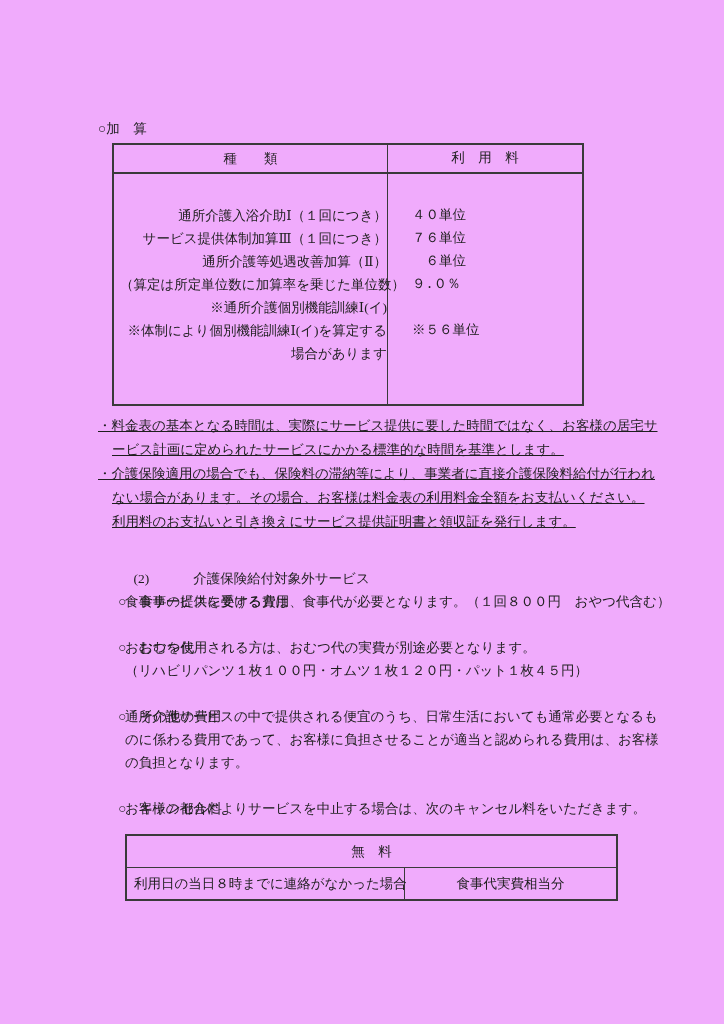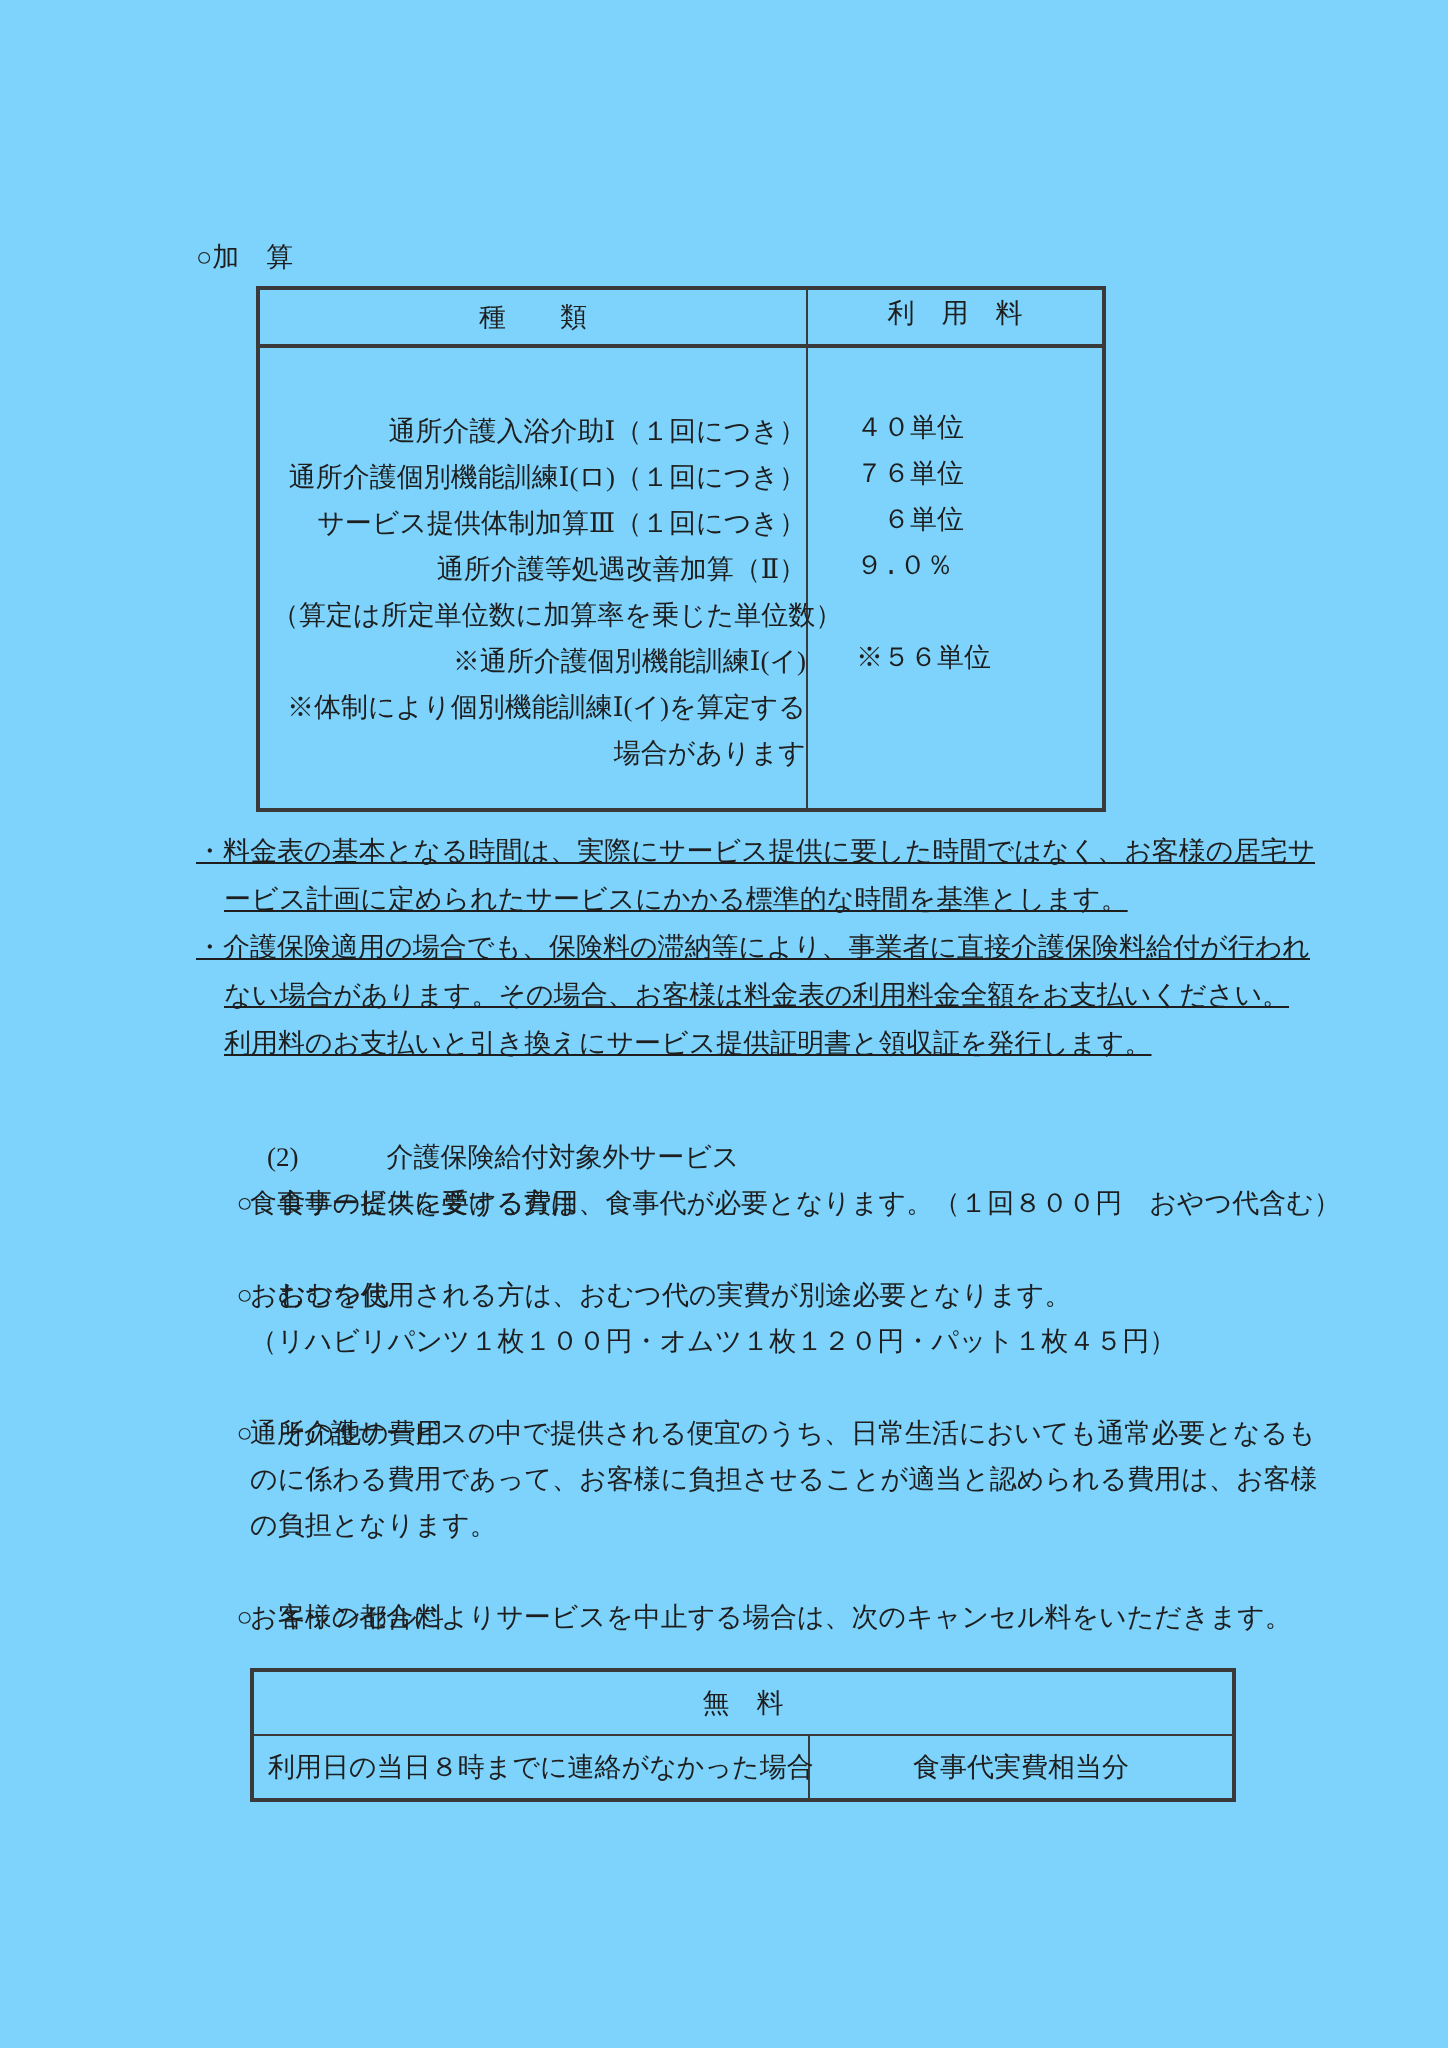--- a/index.html
+++ b/index.html
@@ -1,33 +1,33 @@
 <!DOCTYPE html>
 <html lang="ja"><head>
 <meta charset="utf-8">
 <title>料金表</title>
 <style>
   html,body { margin:0; padding:0; background:#ffffff; }
   .page {
     position:relative;
     width:724px; height:1024px;
-    background:#7dd3fc;
+    background:#f0abfc;
     box-sizing:border-box;
     padding:120px 0 0 98px;
     overflow:hidden;
     font-family:"Liberation Serif","DejaVu Serif",serif;
     font-size:13.5px;
     color:#1e1e1e;
   }
   
   .section-heading { height:18px; line-height:18px; white-space:pre; }
 
   
   .fee-table {
-    width:425px; margin:5px 0 0 30px;
+    width:472px; margin:5px 0 0 14px;
     border:2px solid #3a3a3a; box-sizing:border-box;
   }
   .ft-row { display:flex; }
   .ft-header { border-bottom:2px solid #3a3a3a; }
   .ft-header .cell { height:27px; line-height:27px; text-align:center; white-space:pre; }
   .cell-l { width:274px; border-right:1px solid #3a3a3a; box-sizing:border-box;text-align:right; }
   .cell-r { flex:1;font-family:Liberation Mono, monospace; }
   .ft-body .cell { padding:30px 0 16px; }
   .ft-line { height:23px; line-height:23px; white-space:pre; }
   .ft-body .cell-l .ft-line { padding-left:6px; }
@@ -68,21 +68,20 @@
   <div class="section-heading">○加　算</div>
 
   <div class="fee-table">
     <div class="ft-row ft-header">
       <div class="cell cell-l">種　　類</div>
       <div class="cell cell-r">利　用　料</div>
     </div>
     <div class="ft-row ft-body">
       <div class="cell cell-l">
         <div class="ft-line">通所介護入浴介助Ⅰ（１回につき）</div>
-        <div class="ft-line">通所介護個別機能訓練Ⅰ(ロ)（１回につき）</div>
         <div class="ft-line">サービス提供体制加算Ⅲ（１回につき）</div>
         <div class="ft-line">通所介護等処遇改善加算（Ⅱ）</div>
         <div class="ft-line">（算定は所定単位数に加算率を乗じた単位数）</div>
         <div class="ft-line">※通所介護個別機能訓練Ⅰ(イ)</div>
         <div class="ft-line">※体制により個別機能訓練Ⅰ(イ)を算定する</div>
         <div class="ft-line">　場合があります</div>
       </div>
       <div class="cell cell-r">
         <div class="ft-line">４０単位</div>
         <div class="ft-line">７６単位</div>

